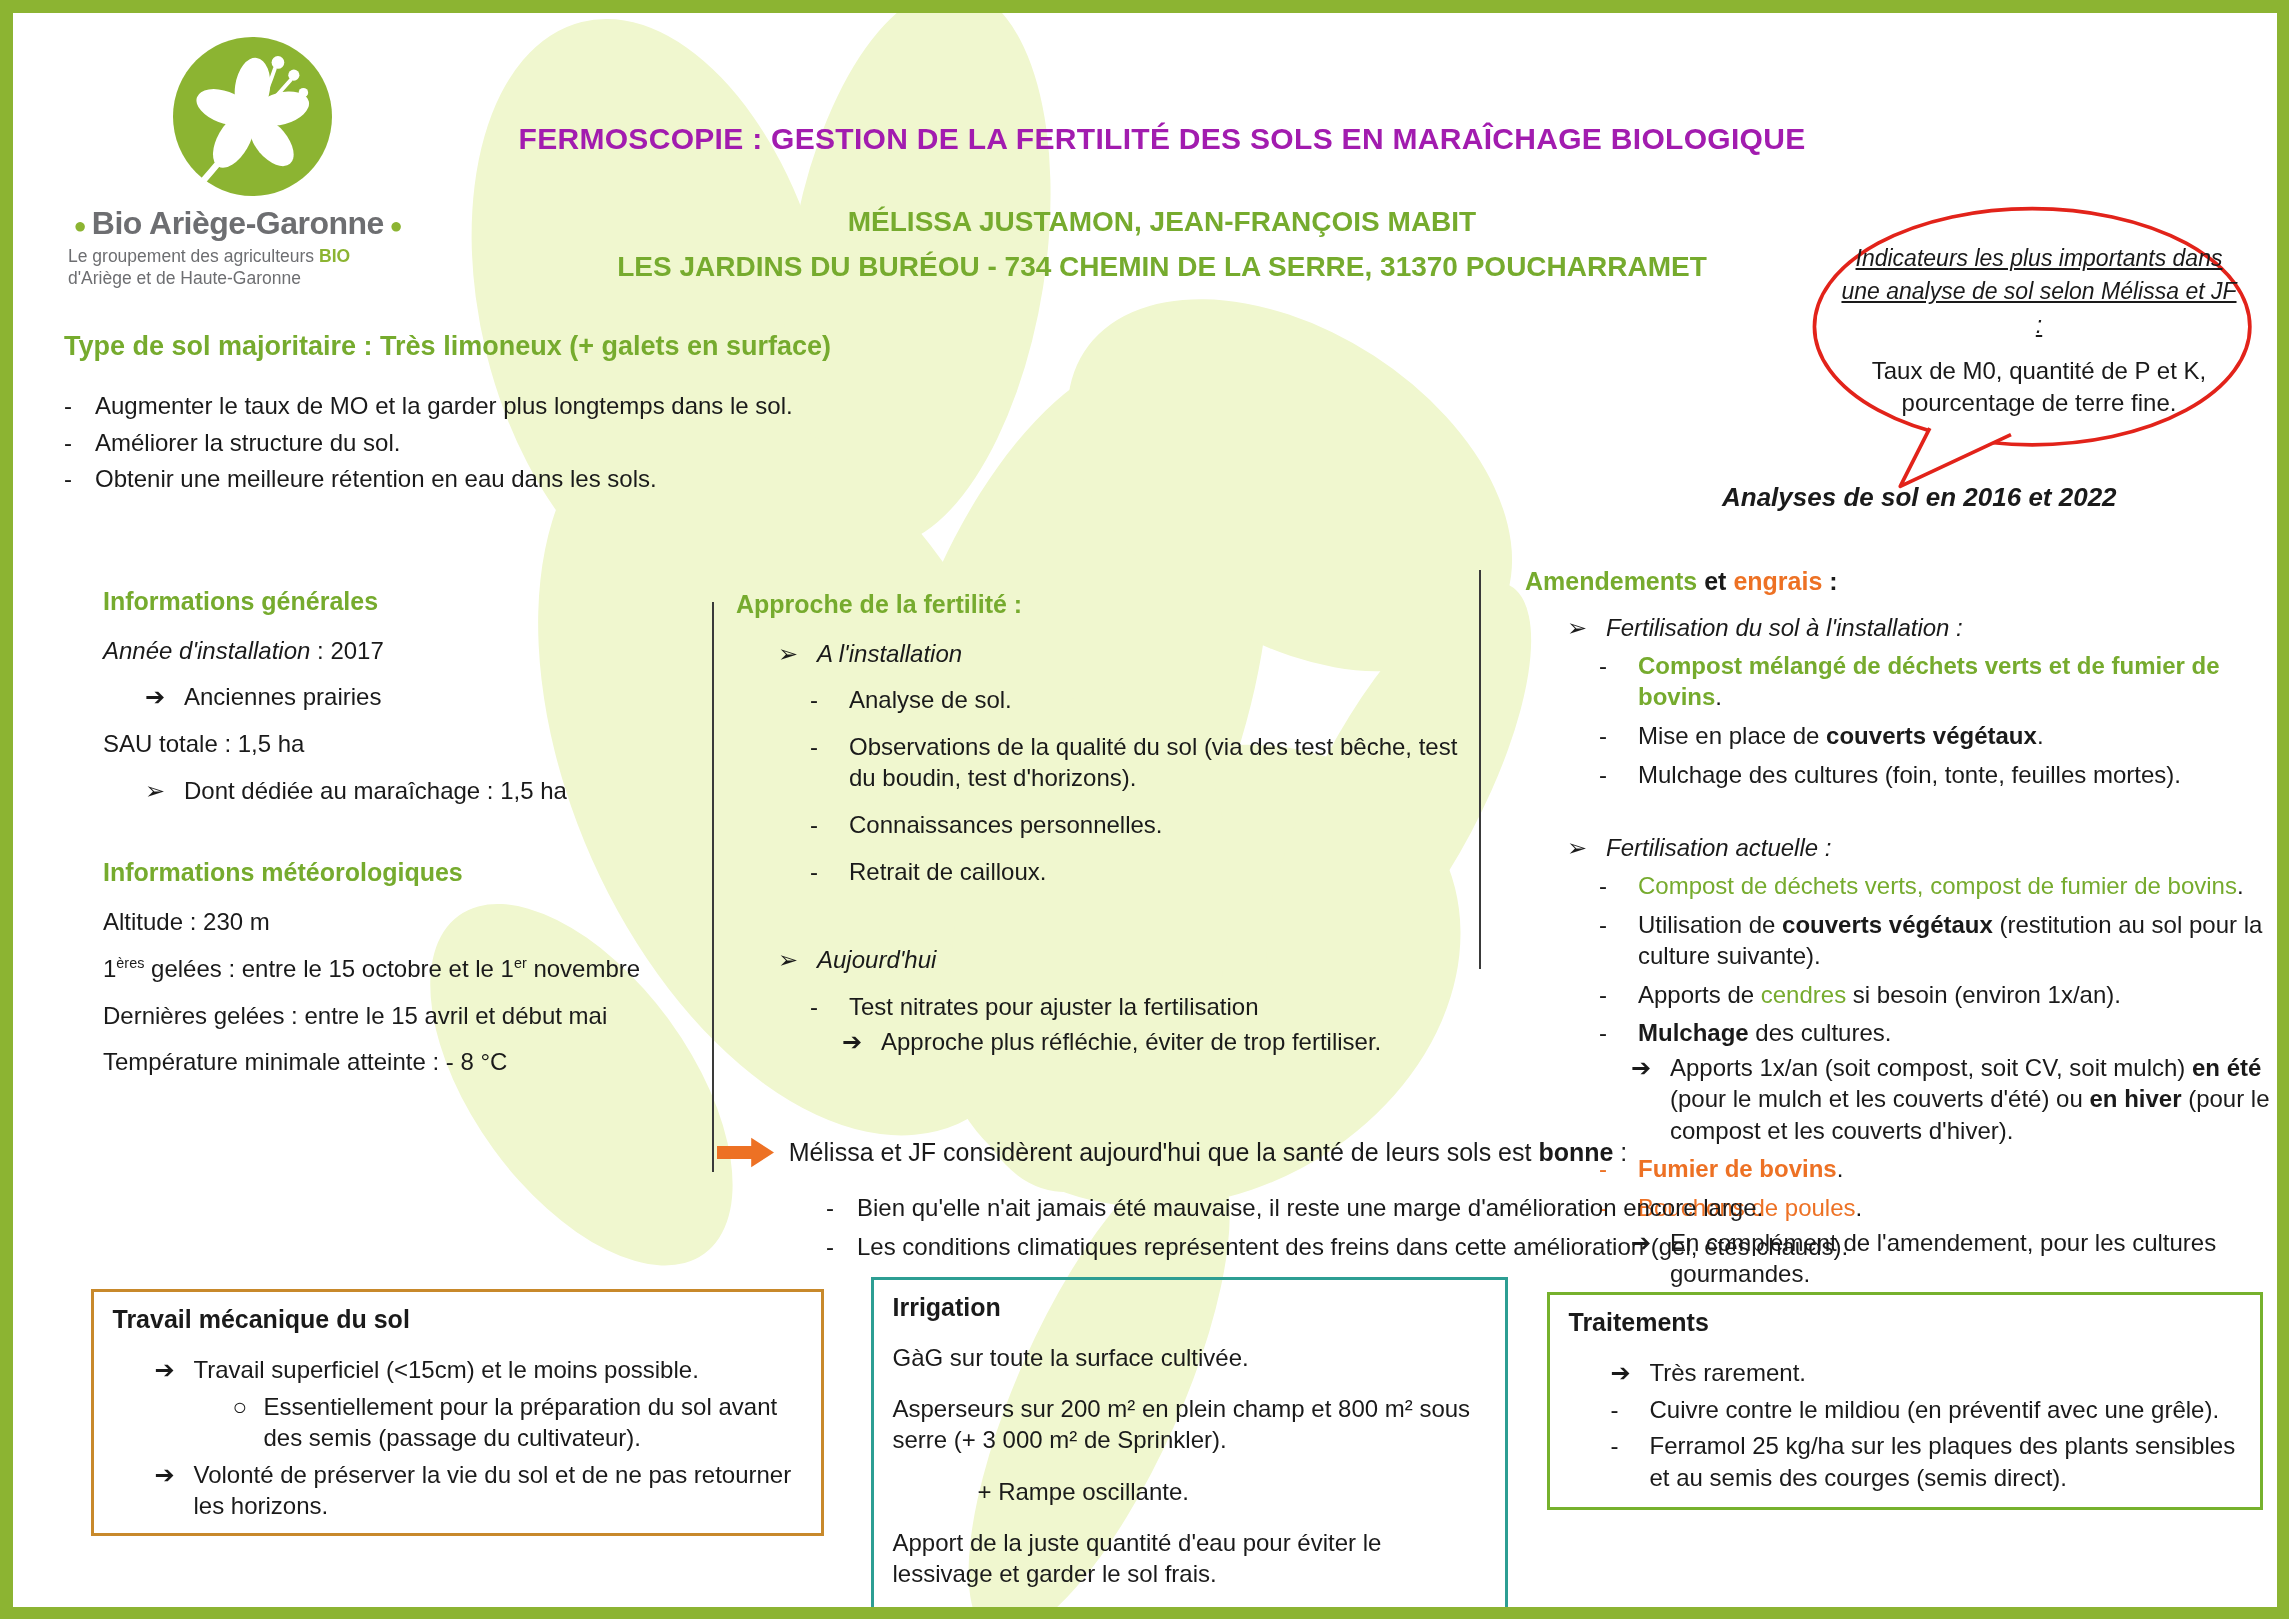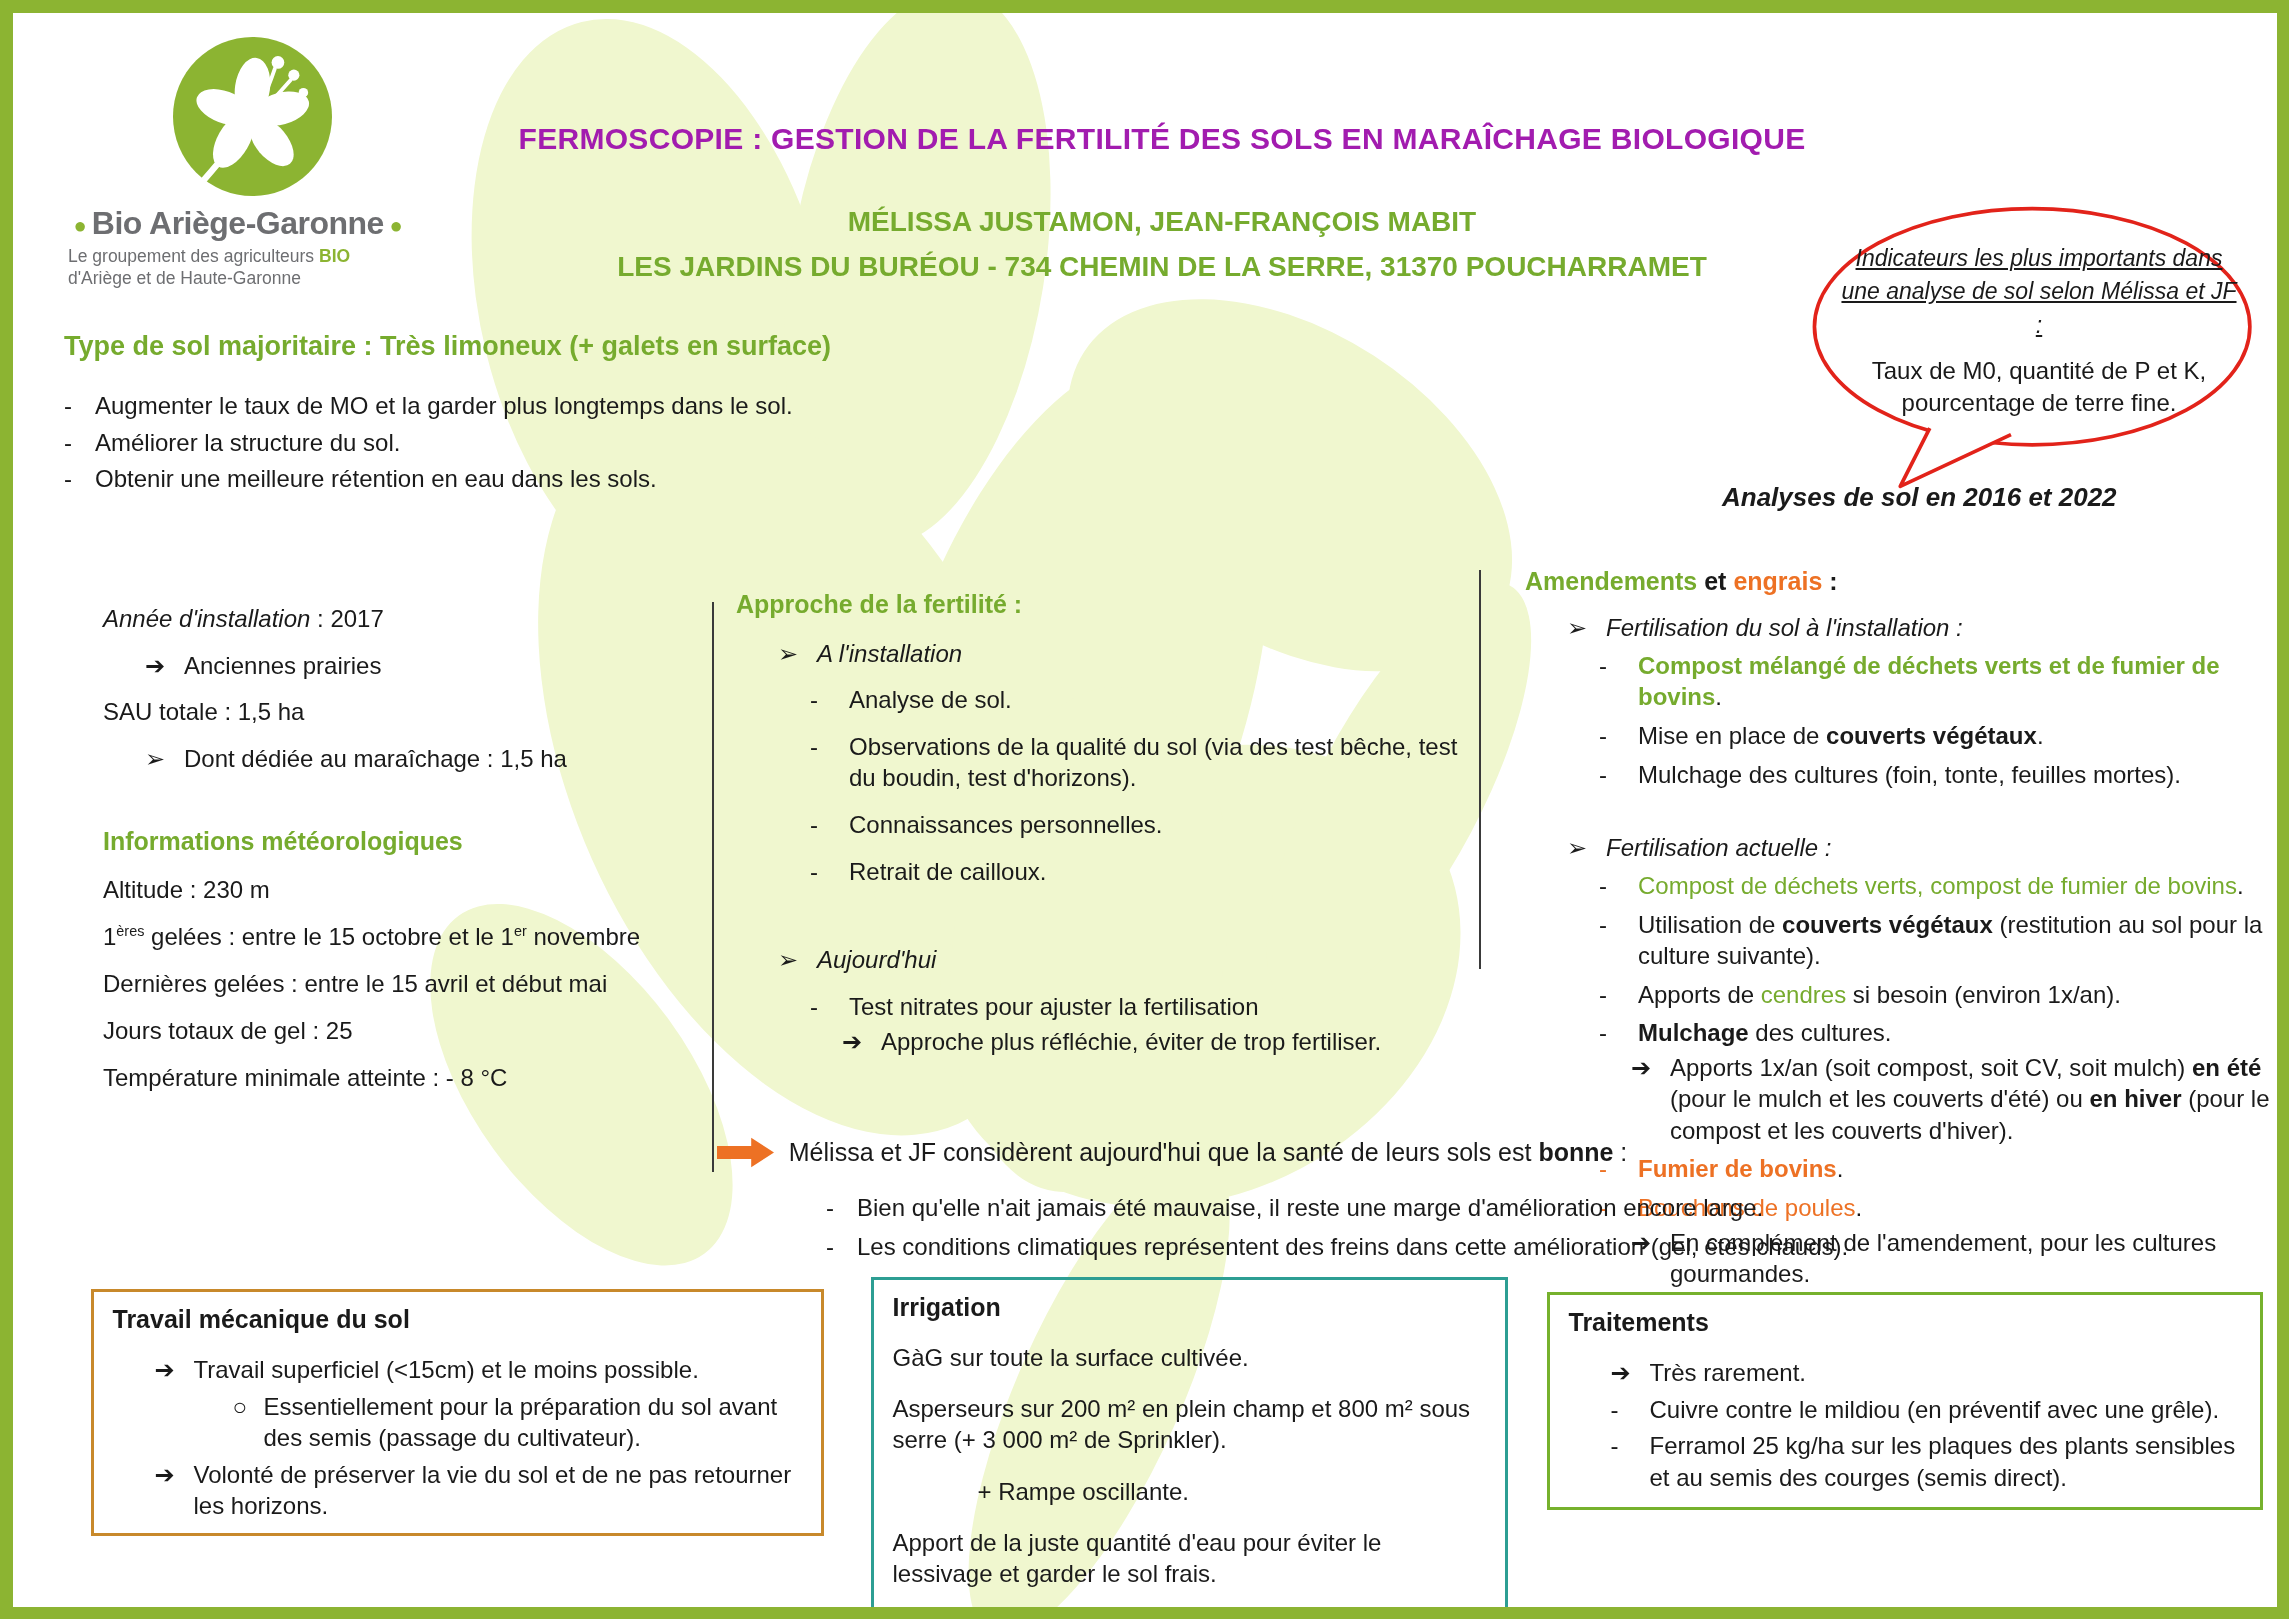--- a/index.html
+++ b/index.html
@@ -166,36 +166,36 @@
           <span class="txt">Améliorer la structure du sol.</span>
         </div>
       <div class="row">
           <span class="mk-sm">-</span>
           <span class="txt">Obtenir une meilleure rétention en eau dans les sols.</span>
         </div>
     </div>
   </div>
 
   <div class="z abs col col1">
+    <div class="h-green">Informations générales</div>
     <div class="line"><span class="it">Année d'installation</span><span> : 2017</span></div>
     <div class="line ind1 row">
         <span class="mk">➔</span>
         <span class="txt">Anciennes prairies</span>
       </div>
     <div class="line">SAU totale :  1,5 ha</div>
     <div class="line ind1 row">
         <span class="mk">➢</span>
         <span class="txt">Dont dédiée au maraîchage : 1,5 ha</span>
       </div>
 
     <div class="h-green gap" style="margin-top:52px;">Informations météorologiques</div>
     <div class="line">Altitude : 230 m</div>
     <div class="line"><span>1</span><sup>ères</sup><span> gelées : entre le 15 octobre et le 1</span><sup>er</sup><span> novembre</span></div>
     <div class="line">Dernières gelées : entre le 15 avril et début mai</div>
-    <div class="line">Jours totaux de gel : 25</div>
     <div class="line">Température minimale atteinte : - 8 °C</div>
   </div>
 
   <div class="z abs col col2">
     <div class="h-green">Approche de la fertilité :</div>
     <div class="line ind1 row">
         <span class="mk">➢</span>
         <span class="txt it">A l'installation</span>
       </div>
     <div class="line ind2 row">

